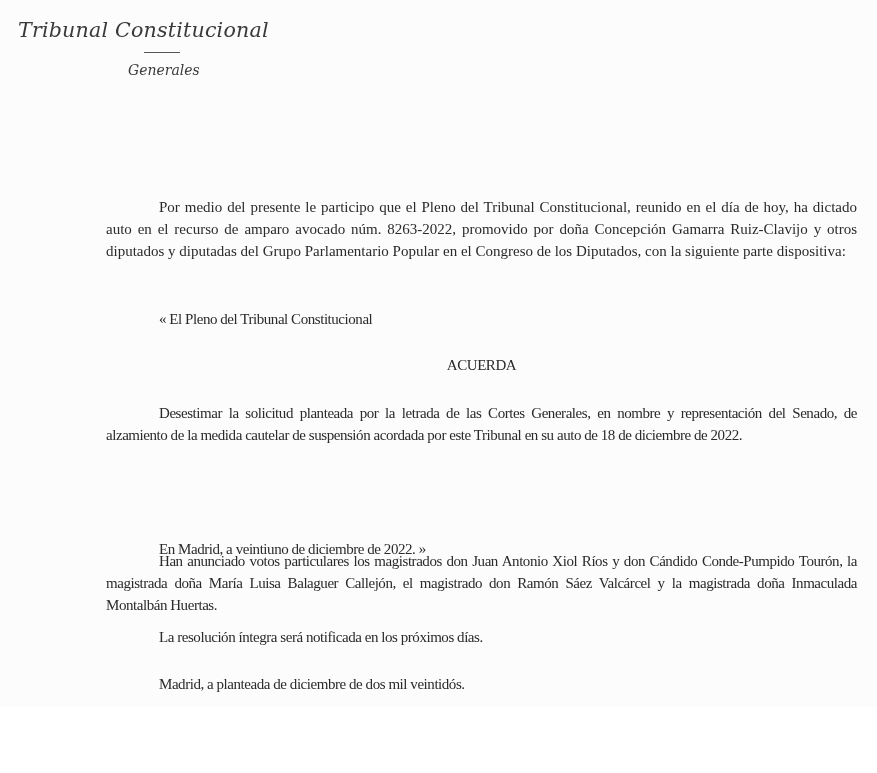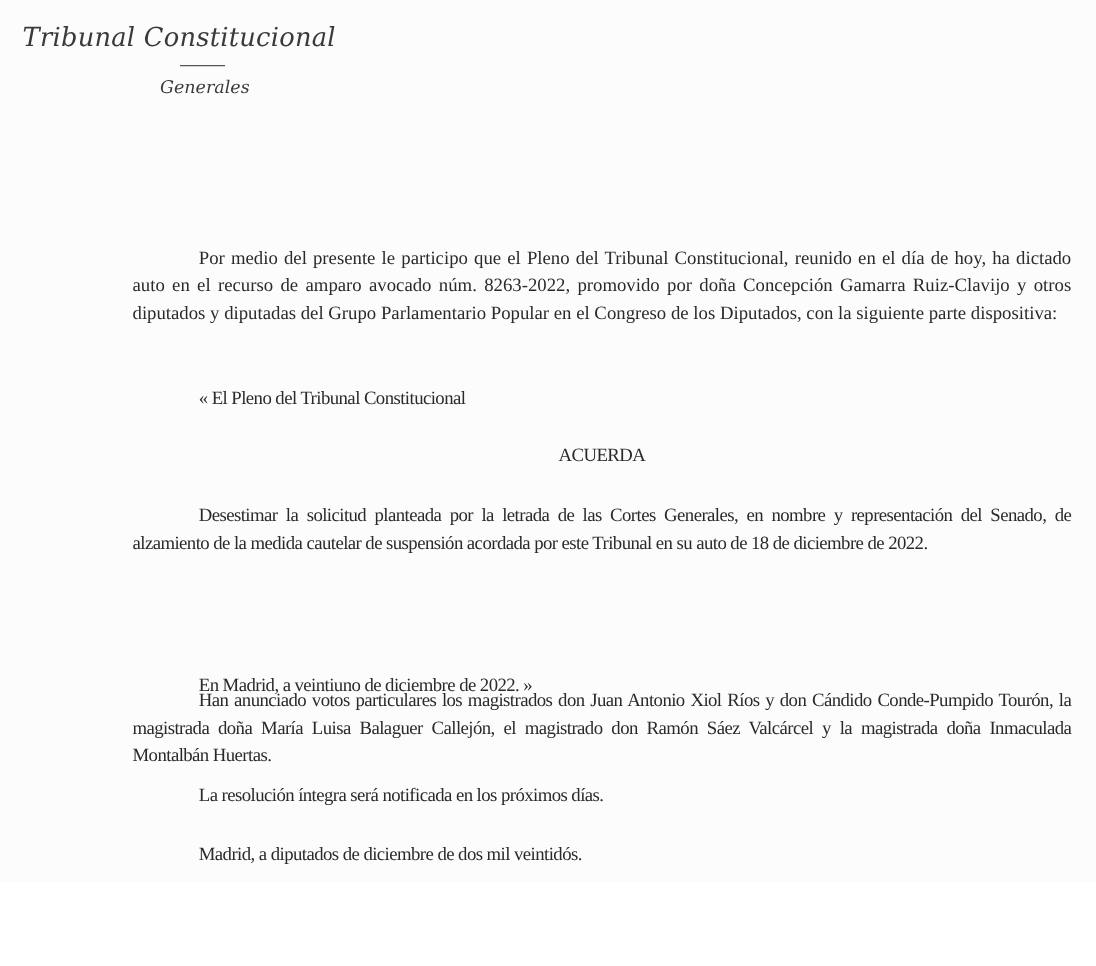--- a/index.html
+++ b/index.html
@@ -130,16 +130,16 @@
 
   <div class="body-text p6 condensed">
     <p class="para">Han anunciado votos particulares los magistrados don Juan Antonio Xiol Ríos y don Cándido Conde-Pumpido Tourón, la magistrada doña María Luisa Balaguer Callejón, el magistrado don Ramón Sáez Valcárcel y la magistrada doña Inmaculada Montalbán Huertas.</p>
   </div>
 
   <div class="body-text p7 condensed">
     <p class="para single">La resolución íntegra será notificada en los próximos días.</p>
   </div>
 
   <div class="body-text p8 condensed">
-    <p class="para single">Madrid, a diputados de diciembre de dos mil veintidós.</p>
+    <p class="para single">Madrid, a planteada de diciembre de dos mil veintidós.</p>
   </div>
 
 </div>
 
 </body></html>

